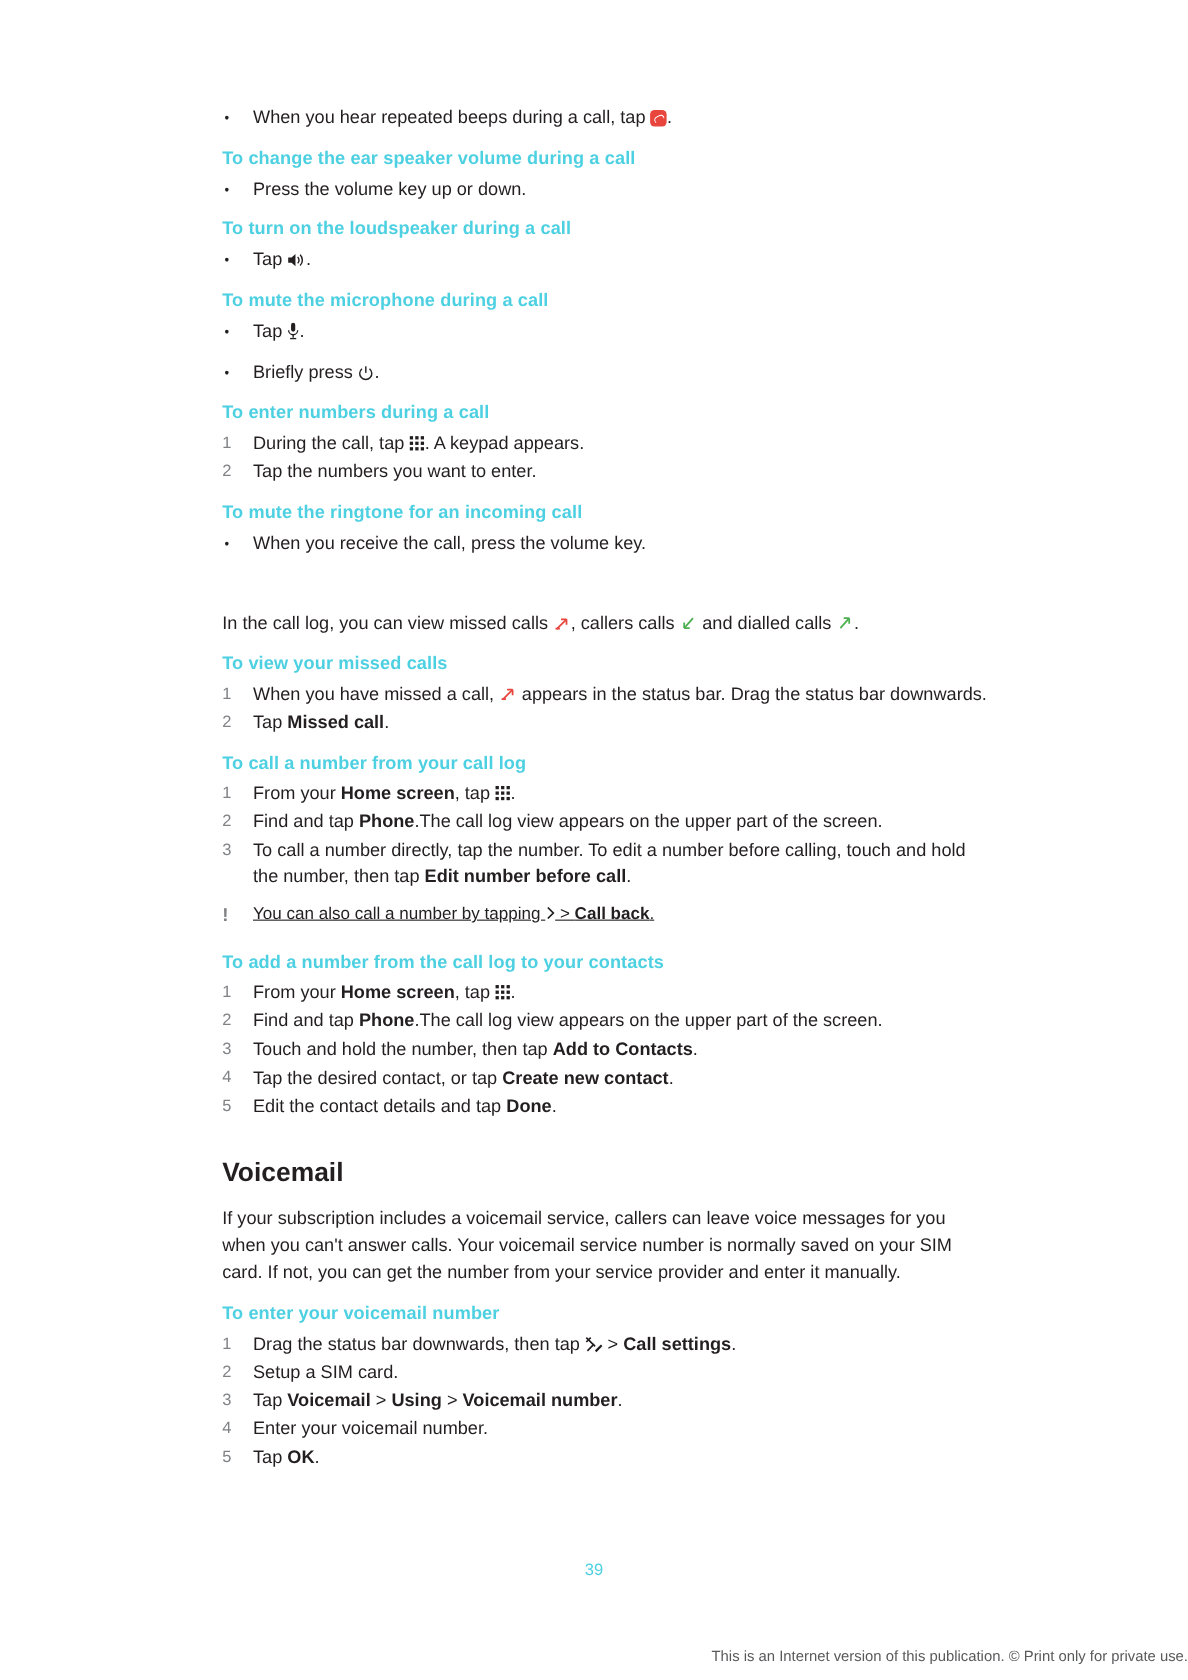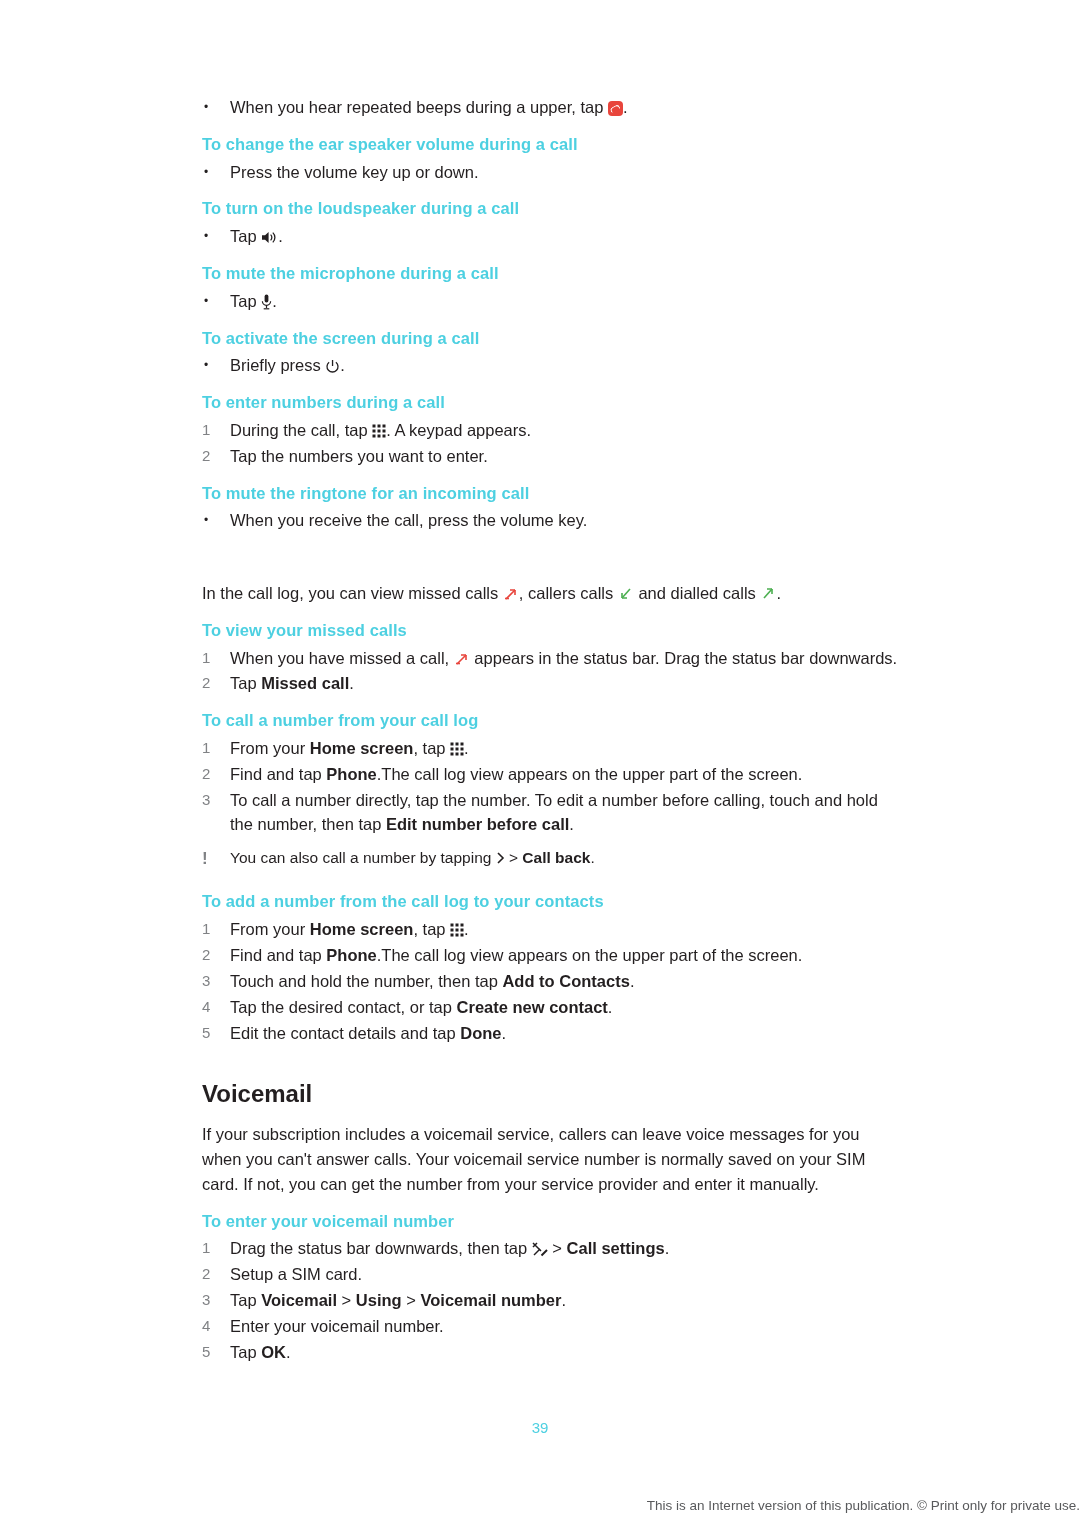--- a/index.html
+++ b/index.html
@@ -124,21 +124,21 @@
   }
   .tip .bang {
     flex: 0 0 28px;
     width: 28px;
     color: #808285;
     font-weight: bold;
     font-size: 17px;
     padding-left: 0px;
     box-sizing: border-box;
   }
-  .tip .tiptxt { flex: 1; font-size: 15.5px; }
+  .tip .tiptxt { flex: 1; font-size: 15.5px; text-decoration: underline; }
 
   .pagenum {
     position: absolute;
     left: 0;
     top: 1419px;
     width: 1080px;
     text-align: center;
     color: #4dd0e1;
     font-size: 15px;
   }
@@ -156,21 +156,21 @@
 </style>
 </head>
 <body>
 
 <div class="page">
   <div class="content">
 
     <div class="blk">
       <div class="bullet-row">
         <span class="marker dot">•</span>
-        <span class="txt"><span>When you hear repeated beeps during a upper, tap </span><span class="icon ic-reject"></span><span>.</span></span>
+        <span class="txt"><span>When you hear repeated beeps during a call, tap </span><span class="icon ic-reject"></span><span>.</span></span>
       </div>
     </div>
 
     <div class="blk">
       <h3 class="sub">To change the ear speaker volume during a call</h3>
       <div class="bullet-row">
         <span class="marker dot">•</span>
         <span class="txt">Press the volume key up or down.</span>
       </div>
     </div>
@@ -194,21 +194,20 @@
         <span class="txt"><span>Tap </span><span class="icon ic-mic"><svg width="11" height="16" viewBox="0 0 11 16">
                 <rect x="3.6" y="0.5" width="3.8" height="8" rx="1.9" fill="#231f20"></rect>
                 <path d="M1.4 7.2a4.1 4.1 0 0 0 8.2 0" stroke="#231f20" stroke-width="1.2" fill="none"></path>
                 <rect x="4.9" y="11" width="1.2" height="3" fill="#231f20"></rect>
                 <rect x="2.7" y="14.2" width="5.6" height="1.2" fill="#231f20"></rect>
               </svg></span><span>.</span></span>
       </div>
     </div>
 
     <div class="blk">
-      <h3 class="sub">To activate the screen during a call</h3>
       <div class="bullet-row">
         <span class="marker dot">•</span>
         <span class="txt"><span>Briefly press </span><span class="icon ic-power"><svg width="15" height="15" viewBox="0 0 15 15">
                 <path d="M4.1 3.2a5.5 5.5 0 1 0 6.8 0" stroke="#231f20" stroke-width="1.3" fill="none"></path>
                 <rect x="6.9" y="1" width="1.3" height="6" fill="#231f20"></rect>
               </svg></span><span>.</span></span>
       </div>
     </div>
 
     <div class="blk">

